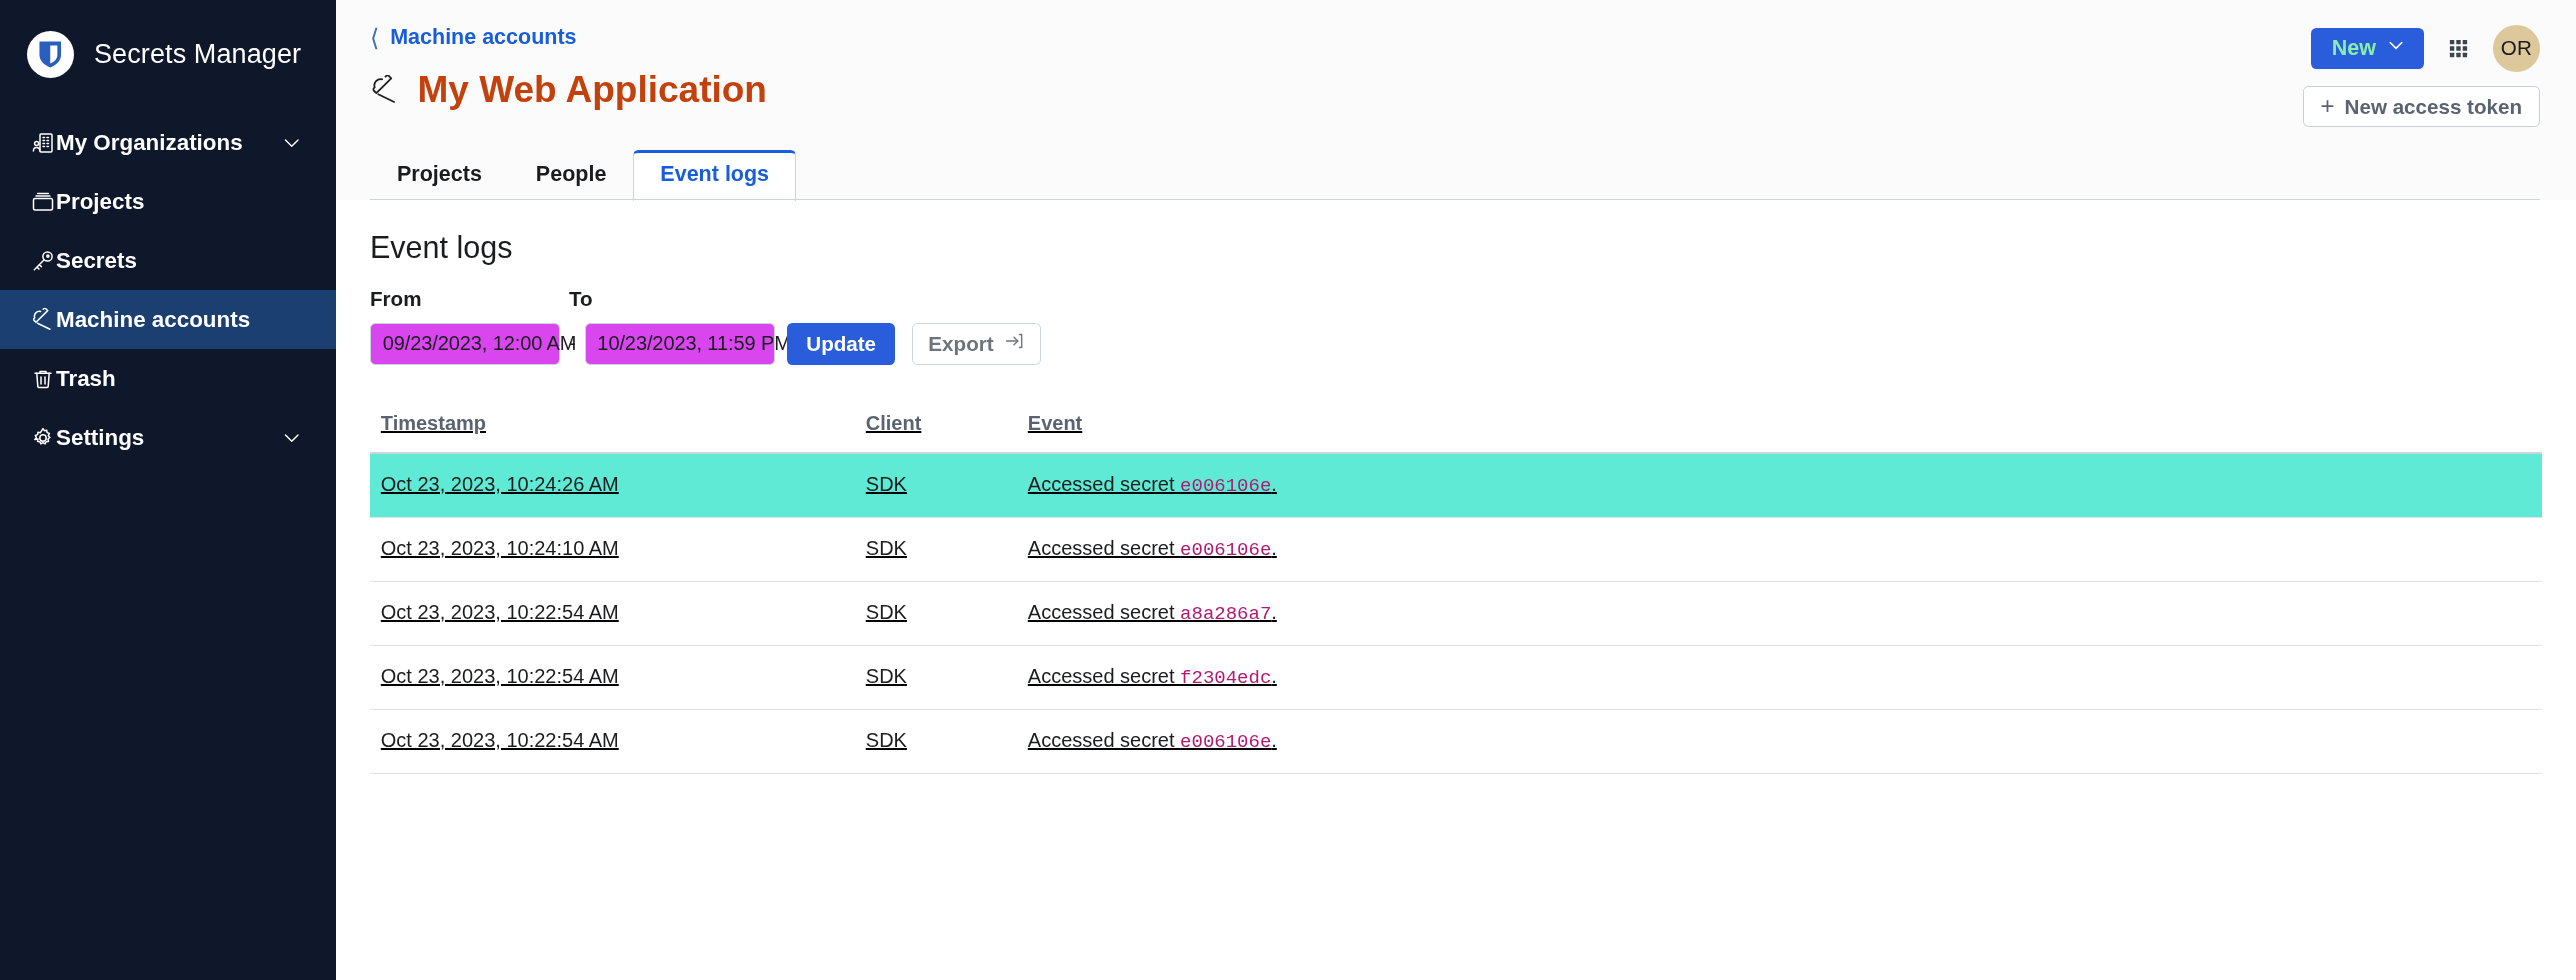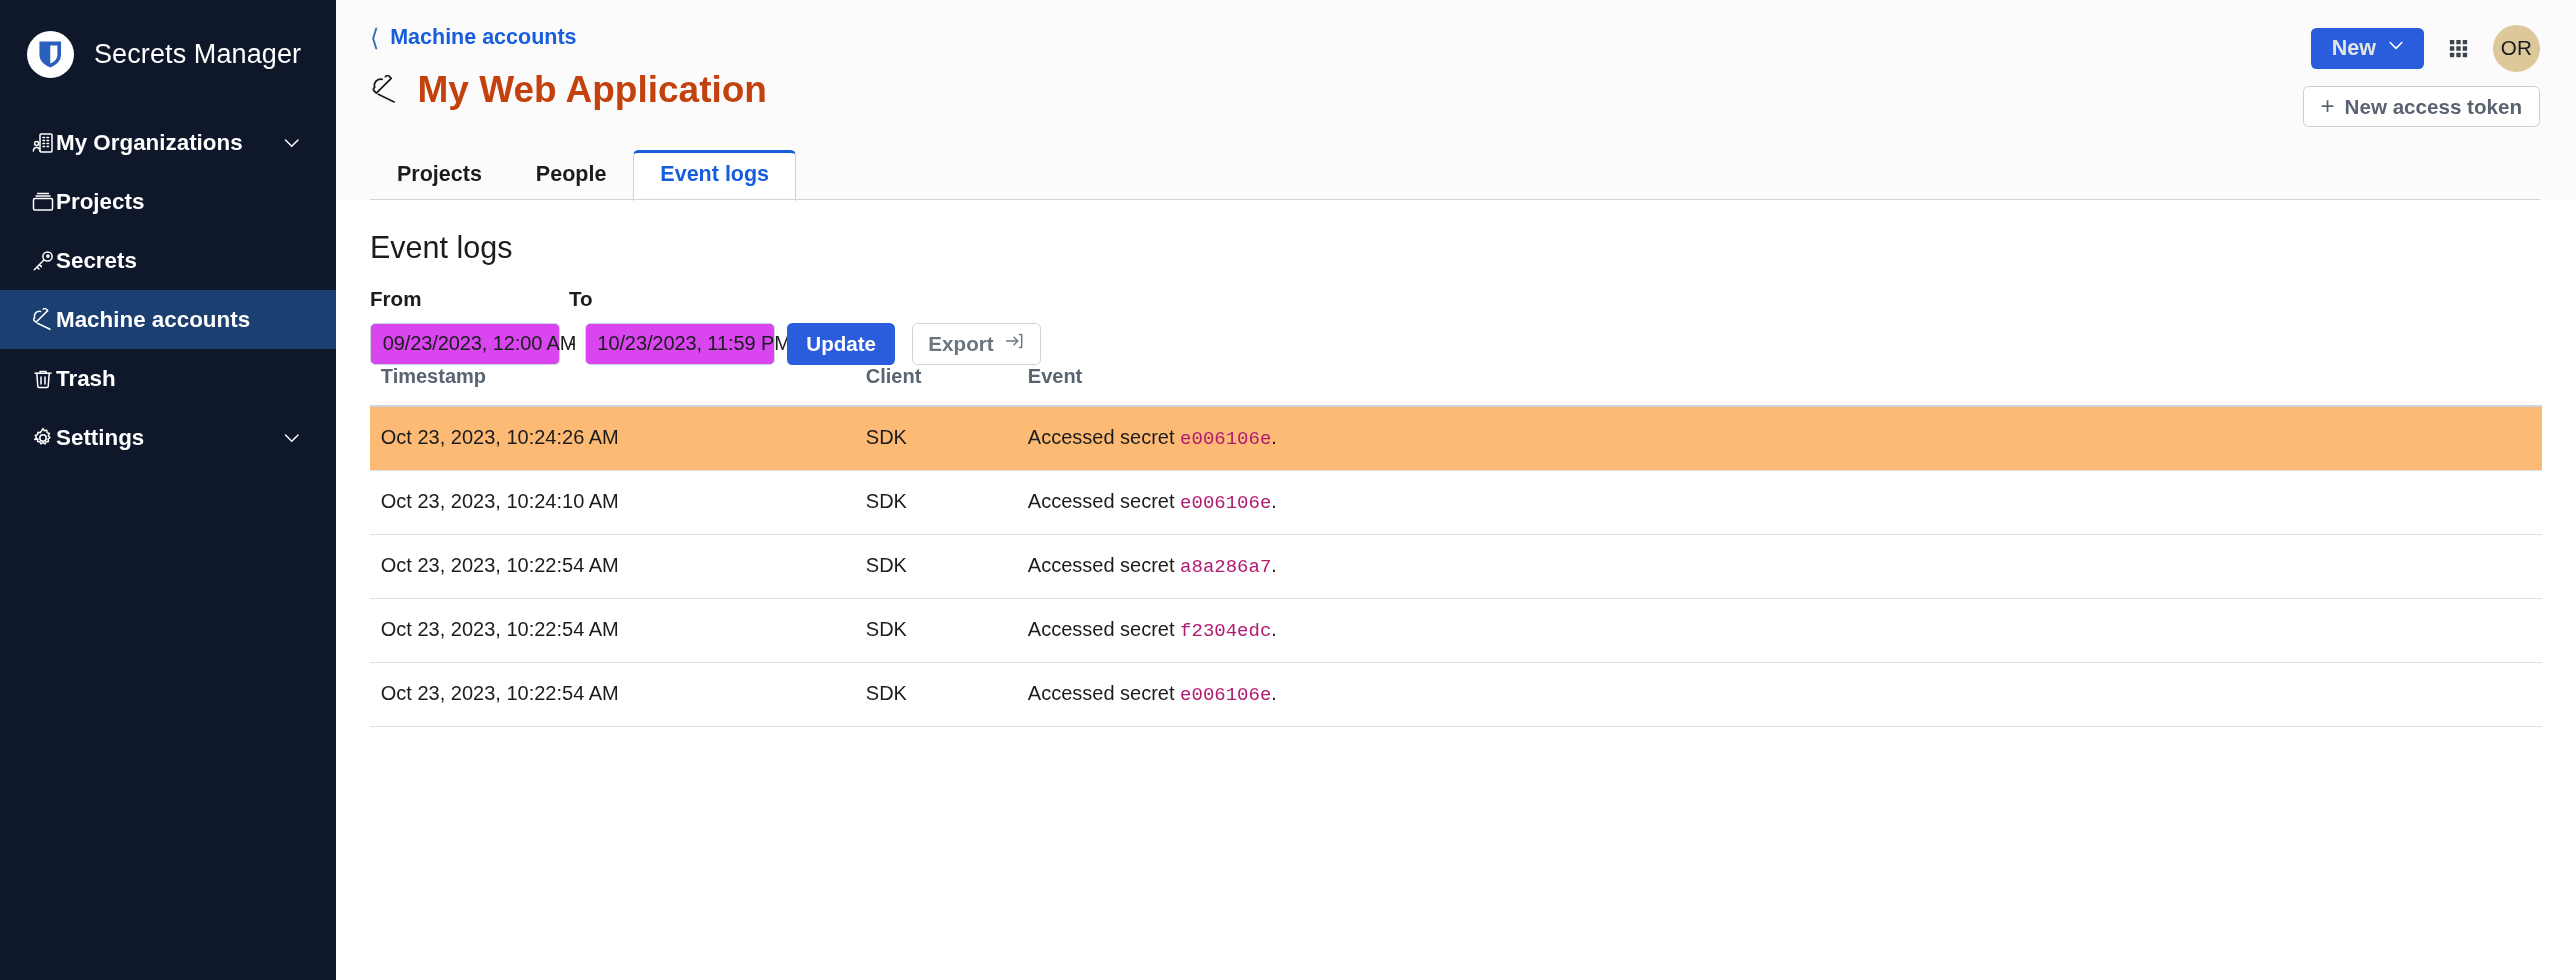--- a/index.html
+++ b/index.html
@@ -119,21 +119,21 @@
     display: flex;
     flex-direction: column;
     align-items: flex-end;
     gap: 14.4px;
     padding-top: 1.8px;
   }
   .top-actions-row { display: flex; align-items: center; gap: 23px; }
 
   .btn-new {
     background: #2a5ddb;
-    color: #e5e5e5;
+    color: #86efac;
     border: none;
     border-radius: 5.4px;
     height: 41px;
     padding: 0 18px 0 20.6px;
     font-size: 21.5px;
     font-weight: 700;
     font-family: inherit;
     display: flex; align-items: center; gap: 10px;
     cursor: pointer;
     white-space: nowrap;
@@ -267,40 +267,40 @@
     padding: 0 15.3px;
     font-size: 20.6px;
     font-weight: 700;
     font-family: inherit;
     color: #6c757d;
     display: flex; align-items: center; gap: 10.8px;
     cursor: pointer;
   }
 
   
-  .log-table { width: 100%; border-collapse: collapse; table-layout: fixed; }
+  .log-table { width: 100%; margin-top: 47px; border-collapse: collapse; table-layout: fixed; text-decoration: underline; }
   .log-table col.c-time { width: 485px; }
   .log-table col.c-client { width: 162px; }
   .log-table col.c-event { width: auto; }
   .log-table th {
     text-align: left;
     font-size: 20px;
     font-weight: 700;
     color: #5a6371;
     padding: 0 10.8px 17px 10.8px;
     border-bottom: 2.7px solid #ced4dc;
   }
   .log-table td {
     font-size: 20px;
     color: #1b1c1e;
     padding: 19px 10.8px 20px 10.8px;
     border-bottom: 0.9px solid #dfe3e8;
     vertical-align: middle;
   }
-  .log-table tbody tr:first-child td { background: #fdba74; }
+  .log-table tbody tr:first-child td { background: #5eead4; }
   .secret-id { color: #b01a73; font-family: "Liberation Mono", monospace; font-size: 19px; }
 </style>
 </head>
 <body>
 
 <div class="app">
 
   <aside class="sidebar">
 
     <div class="brand">

